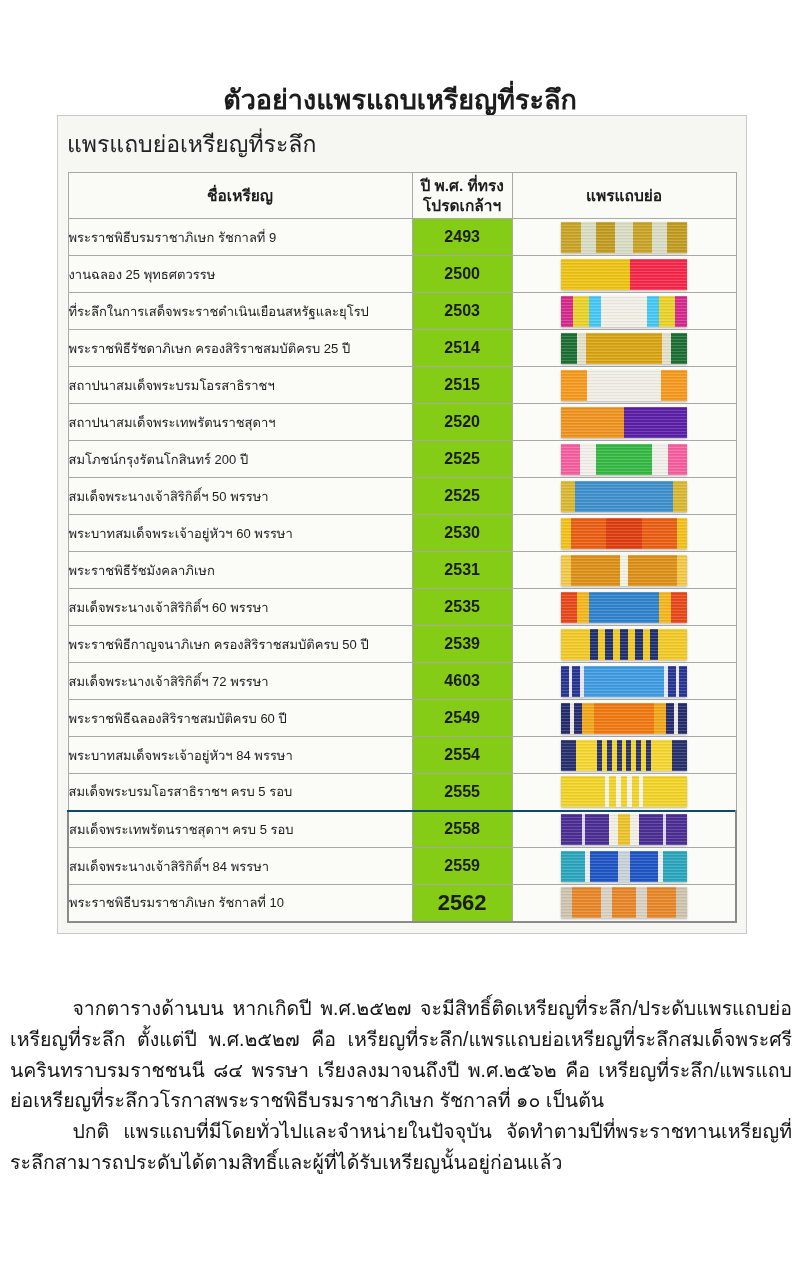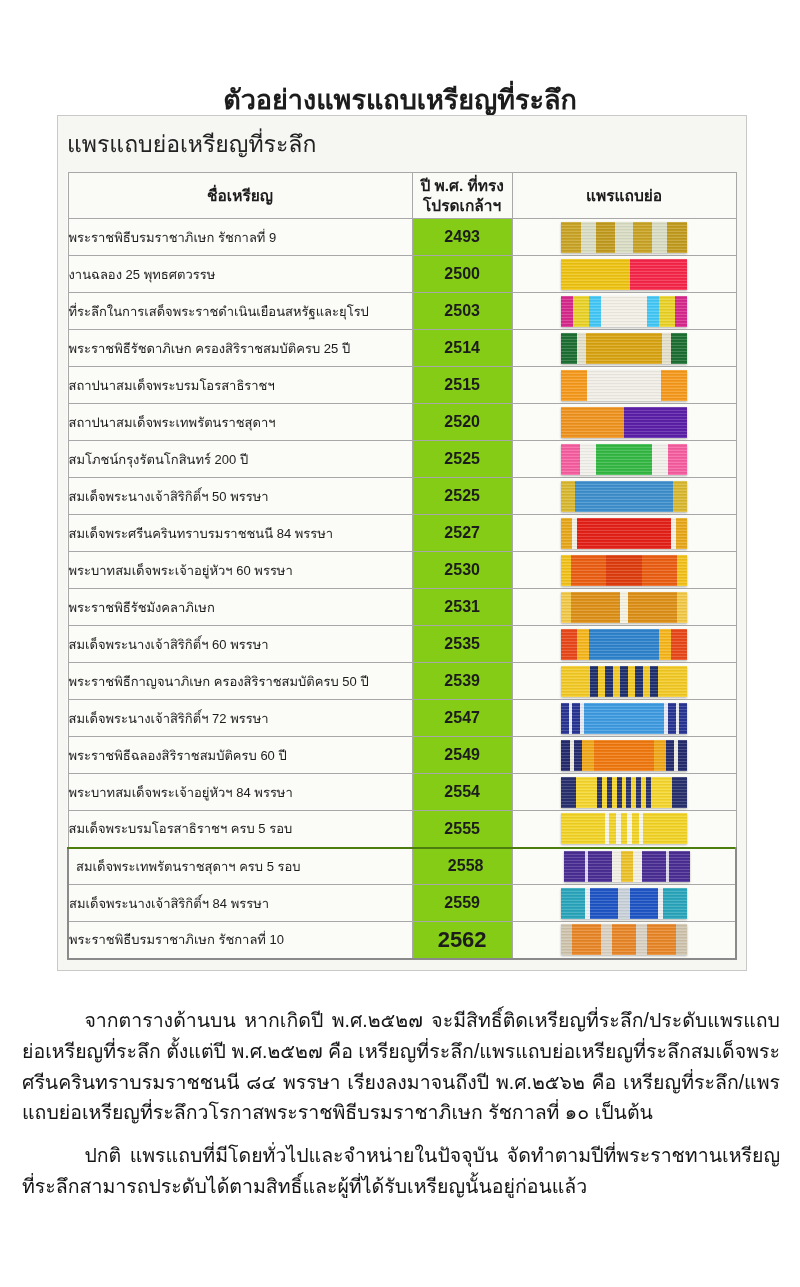--- a/index.html
+++ b/index.html
@@ -36,29 +36,29 @@
     display:inline-block;width:126px;height:31px;vertical-align:middle;
     position:relative;box-shadow:0 1px 2px rgba(0,0,0,.28);
   }
   .ribbon::after{
     content:"";position:absolute;inset:0;
     background:repeating-linear-gradient(to bottom,rgba(255,255,255,.16) 0 1px,rgba(0,0,0,.05) 1px 2px,transparent 2px 3px);
   }
   
   tr.grp td:first-child{border-left:2px solid #8a8a8a;}
   tr.grp td:last-child{border-right:2px solid #8a8a8a;}
-  tr.grp-first td{border-top:2px solid #4d7c0f;padding-left:7px;}
+  tr.grp-first td{border-top:2px solid #0c4a6e;}
   tr.grp-last td{border-bottom:2px solid #8a8a8a;}
   tr.grp-last td.year{font-size:22px;font-weight:bold;}
   .body-text{
     position:absolute;left:0;top:993px;width:800px;box-sizing:border-box;
     padding:0 8px 0 10px;
   }
   .body-text p{
-    margin:12px;font-size:19.5px;line-height:1.58;text-align:justify;
+    margin:0;font-size:19.5px;line-height:1.58;text-align:justify;
     text-indent:3.2em;color:#151515;
   }
 </style>
 </head>
 <body>
 
 <h1 class="page-title">ตัวอย่างแพรแถบเหรียญที่ระลึก</h1>
 
 <div class="table-panel">
   <div class="panel-title">แพรแถบย่อเหรียญที่ระลึก</div>
@@ -110,25 +110,20 @@
           <td class="name">สมโภชน์กรุงรัตนโกสินทร์ 200 ปี</td>
           <td class="year">2525</td>
           <td class="ribboncell"><div class="ribbon" style="background-image: linear-gradient(to right, rgb(245, 95, 160) 0%, rgb(245, 95, 160) 15%, rgb(242, 240, 234) 15%, rgb(242, 240, 234) 28%, rgb(53, 184, 68) 28%, rgb(53, 184, 68) 72%, rgb(242, 240, 234) 72%, rgb(242, 240, 234) 85%, rgb(245, 95, 160) 85%, rgb(245, 95, 160) 100%);"></div></td>
         </tr>
         <tr>
           <td class="name">สมเด็จพระนางเจ้าสิริกิติ์ฯ 50 พรรษา</td>
           <td class="year">2525</td>
           <td class="ribboncell"><div class="ribbon" style="background-image: linear-gradient(to right, rgb(217, 184, 50) 0%, rgb(217, 184, 50) 11%, rgb(63, 143, 204) 11%, rgb(63, 143, 204) 89%, rgb(217, 184, 50) 89%, rgb(217, 184, 50) 100%);"></div></td>
         </tr>
         <tr>
-          <td class="name">สมเด็จพระศรีนครินทราบรมราชชนนี 84 พรรษา</td>
-          <td class="year">2527</td>
-          <td class="ribboncell"><div class="ribbon" style="background-image: linear-gradient(to right, rgb(232, 168, 28) 0%, rgb(232, 168, 28) 9%, rgb(242, 239, 228) 9%, rgb(242, 239, 228) 13%, rgb(227, 33, 24) 13%, rgb(227, 33, 24) 87%, rgb(242, 239, 228) 87%, rgb(242, 239, 228) 91%, rgb(232, 168, 28) 91%, rgb(232, 168, 28) 100%);"></div></td>
-        </tr>
-        <tr>
           <td class="name">พระบาทสมเด็จพระเจ้าอยู่หัวฯ 60 พรรษา</td>
           <td class="year">2530</td>
           <td class="ribboncell"><div class="ribbon" style="background-image: linear-gradient(to right, rgb(242, 194, 28) 0%, rgb(242, 194, 28) 8%, rgb(234, 95, 20) 8%, rgb(234, 95, 20) 36%, rgb(221, 61, 15) 36%, rgb(221, 61, 15) 64%, rgb(234, 95, 20) 64%, rgb(234, 95, 20) 92%, rgb(242, 194, 28) 92%, rgb(242, 194, 28) 100%);"></div></td>
         </tr>
         <tr>
           <td class="name">พระราชพิธีรัชมังคลาภิเษก</td>
           <td class="year">2531</td>
           <td class="ribboncell"><div class="ribbon" style="background-image: linear-gradient(to right, rgb(242, 201, 74) 0%, rgb(242, 201, 74) 8%, rgb(221, 144, 24) 8%, rgb(221, 144, 24) 47%, rgb(245, 242, 224) 47%, rgb(245, 242, 224) 53%, rgb(221, 144, 24) 53%, rgb(221, 144, 24) 92%, rgb(242, 201, 74) 92%, rgb(242, 201, 74) 100%);"></div></td>
         </tr>
         <tr>
@@ -136,21 +131,21 @@
           <td class="year">2535</td>
           <td class="ribboncell"><div class="ribbon" style="background-image: linear-gradient(to right, rgb(232, 72, 26) 0%, rgb(232, 72, 26) 13%, rgb(245, 182, 30) 13%, rgb(245, 182, 30) 22%, rgb(47, 131, 204) 22%, rgb(47, 131, 204) 78%, rgb(245, 182, 30) 78%, rgb(245, 182, 30) 87%, rgb(232, 72, 26) 87%, rgb(232, 72, 26) 100%);"></div></td>
         </tr>
         <tr>
           <td class="name">พระราชพิธีกาญจนาภิเษก ครองสิริราชสมบัติครบ 50 ปี</td>
           <td class="year">2539</td>
           <td class="ribboncell"><div class="ribbon" style="background-image: linear-gradient(to right, rgb(242, 202, 40) 0%, rgb(242, 202, 40) 22.83%, rgb(32, 48, 110) 22.83%, rgb(32, 48, 110) 29.35%, rgb(242, 202, 40) 29.35%, rgb(242, 202, 40) 34.78%, rgb(32, 48, 110) 34.78%, rgb(32, 48, 110) 41.3%, rgb(242, 202, 40) 41.3%, rgb(242, 202, 40) 46.74%, rgb(32, 48, 110) 46.74%, rgb(32, 48, 110) 53.26%, rgb(242, 202, 40) 53.26%, rgb(242, 202, 40) 58.7%, rgb(32, 48, 110) 58.7%, rgb(32, 48, 110) 65.22%, rgb(242, 202, 40) 65.22%, rgb(242, 202, 40) 70.65%, rgb(32, 48, 110) 70.65%, rgb(32, 48, 110) 77.17%, rgb(242, 202, 40) 77.17%, rgb(242, 202, 40) 100%);"></div></td>
         </tr>
         <tr>
           <td class="name">สมเด็จพระนางเจ้าสิริกิติ์ฯ 72 พรรษา</td>
-          <td class="year">2547</td>
+          <td class="year">4603</td>
           <td class="ribboncell"><div class="ribbon" style="background-image: linear-gradient(to right, rgb(40, 53, 147) 0%, rgb(40, 53, 147) 6%, rgb(232, 234, 242) 6%, rgb(232, 234, 242) 9%, rgb(40, 53, 147) 9%, rgb(40, 53, 147) 15%, rgb(232, 234, 242) 15%, rgb(232, 234, 242) 18%, rgb(63, 155, 224) 18%, rgb(63, 155, 224) 82%, rgb(232, 234, 242) 82%, rgb(232, 234, 242) 85%, rgb(40, 53, 147) 85%, rgb(40, 53, 147) 91%, rgb(232, 234, 242) 91%, rgb(232, 234, 242) 94%, rgb(40, 53, 147) 94%, rgb(40, 53, 147) 100%);"></div></td>
         </tr>
         <tr>
           <td class="name">พระราชพิธีฉลองสิริราชสมบัติครบ 60 ปี</td>
           <td class="year">2549</td>
           <td class="ribboncell"><div class="ribbon" style="background-image: linear-gradient(to right, rgb(37, 44, 110) 0%, rgb(37, 44, 110) 7%, rgb(236, 234, 223) 7%, rgb(236, 234, 223) 10%, rgb(37, 44, 110) 10%, rgb(37, 44, 110) 17%, rgb(240, 168, 28) 17%, rgb(240, 168, 28) 26%, rgb(239, 121, 16) 26%, rgb(239, 121, 16) 74%, rgb(240, 168, 28) 74%, rgb(240, 168, 28) 83%, rgb(37, 44, 110) 83%, rgb(37, 44, 110) 90%, rgb(236, 234, 223) 90%, rgb(236, 234, 223) 93%, rgb(37, 44, 110) 93%, rgb(37, 44, 110) 100%);"></div></td>
         </tr>
         <tr>
           <td class="name">พระบาทสมเด็จพระเจ้าอยู่หัวฯ 84 พรรษา</td>
           <td class="year">2554</td>

